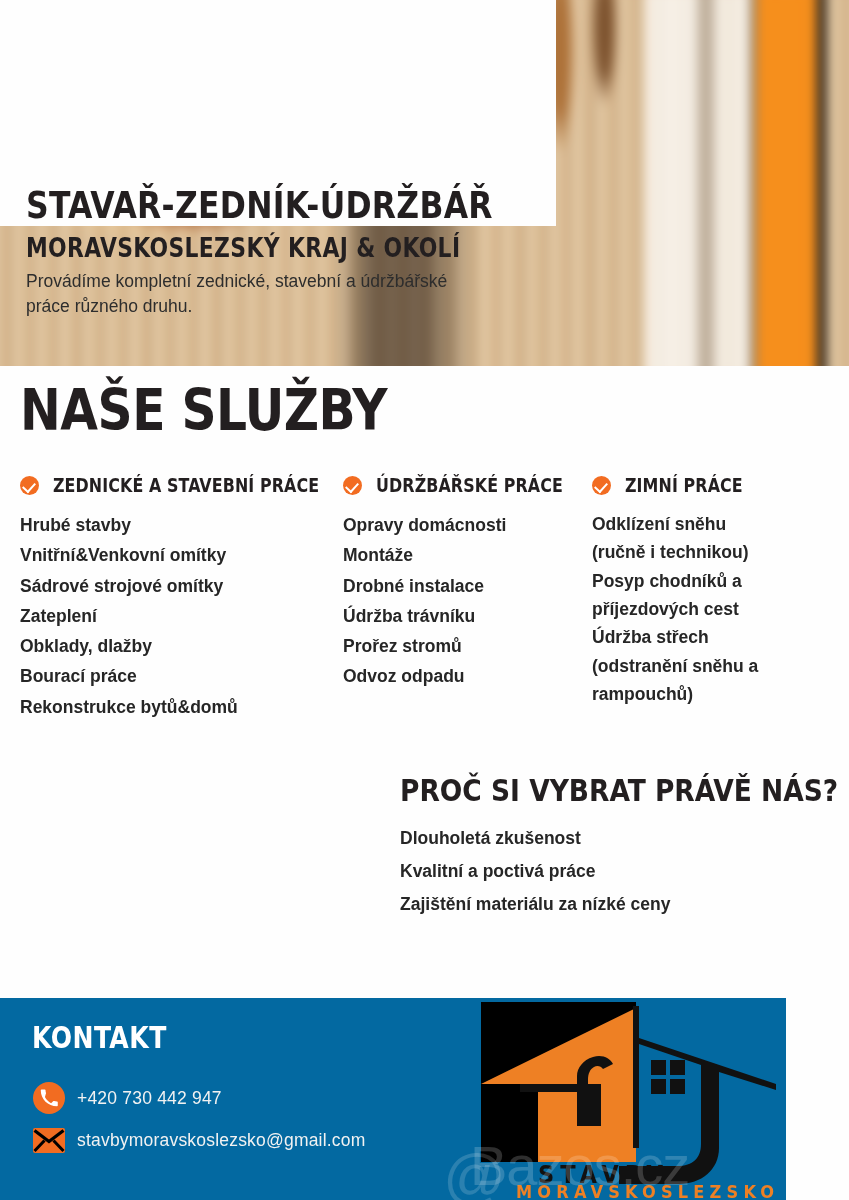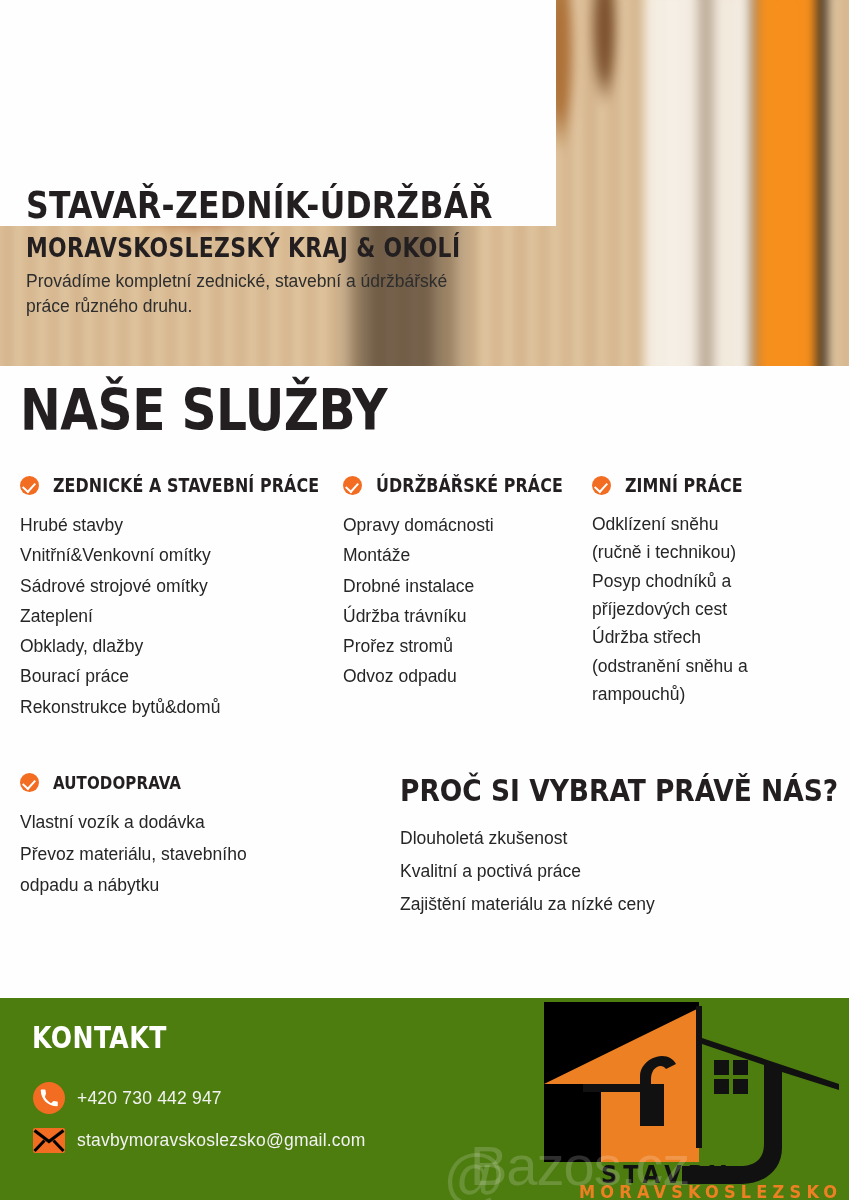--- a/index.html
+++ b/index.html
@@ -115,43 +115,43 @@
   .cat-label {
     font-family: "DejaVu Sans Condensed", "Liberation Sans Narrow", "Liberation Sans", sans-serif;
     font-size: 19px; font-weight: 700; color: #231f20;
     letter-spacing: 0.1px; white-space: nowrap;
     transform: scaleX(0.93); transform-origin: left center;
   }
   .cat-label.sm { font-size: 18px; }
   ul.items { list-style: none; }
   ul.items li {
     font-size: 17.5px; color: #262626; line-height: 1.73;
-    font-weight: 400;
+    font-weight: 700;
   }
   .col-3 ul.items li { line-height: 1.62; }
 
   
   .auto { position: absolute; left: 20px; top: 772px; width: 350px; }
   .auto ul.items li { line-height: 1.80; }
 
   
   .why { position: absolute; left: 400px; top: 772px; width: 440px; }
   .why-title {
     font-family: "DejaVu Sans Condensed", "Liberation Sans Narrow", "Liberation Sans", sans-serif;
     font-size: 31px; font-weight: 700; color: #231f20;
     letter-spacing: 0px; margin-bottom: 14px; white-space: nowrap;
     transform: scaleX(0.95); transform-origin: left center;
   }
   .why ul.items li { line-height: 1.88; }
 
   
   .footer {
     position: absolute; left: 0; top: 998px;
-    width: 849px; height: 202px;
-    background: #4d7c0f;
+    width: 786px; height: 202px;
+    background: #0369a1;
     overflow: hidden;
   }
   .kontakt {
     position: absolute; left: 32px; top: 22px;
     font-family: "DejaVu Sans Condensed", "Liberation Sans Narrow", "Liberation Sans", sans-serif;
     font-size: 30px; font-weight: 700; color: #ffffff;
     letter-spacing: 0.5px;
     transform: scaleX(0.93); transform-origin: left center;
   }
   .crow { position: absolute; display: flex; align-items: center; gap: 12px; }
@@ -241,31 +241,20 @@
         <li>(ručně i technikou)</li>
         <li>Posyp chodníků a</li>
         <li>příjezdových cest</li>
         <li>Údržba střech</li>
         <li>(odstranění sněhu a</li>
         <li>rampouchů)</li>
       </ul>
     </div>
   </div>
 
-  <div class="auto">
-    <div class="cat-head">
-      <span class="chk"></span>
-      <span class="cat-label sm">AUTODOPRAVA</span>
-    </div>
-    <ul class="items">
-      <li>Vlastní vozík a dodávka</li>
-      <li>Převoz materiálu, stavebního</li>
-      <li>odpadu a nábytku</li>
-    </ul>
-  </div>
 
   <div class="why">
     <div class="why-title">PROČ SI VYBRAT PRÁVĚ NÁS?</div>
     <ul class="items">
       <li>Dlouholetá zkušenost</li>
       <li>Kvalitní a poctivá práce</li>
       <li>Zajištění materiálu za nízké ceny</li>
     </ul>
   </div>
 

